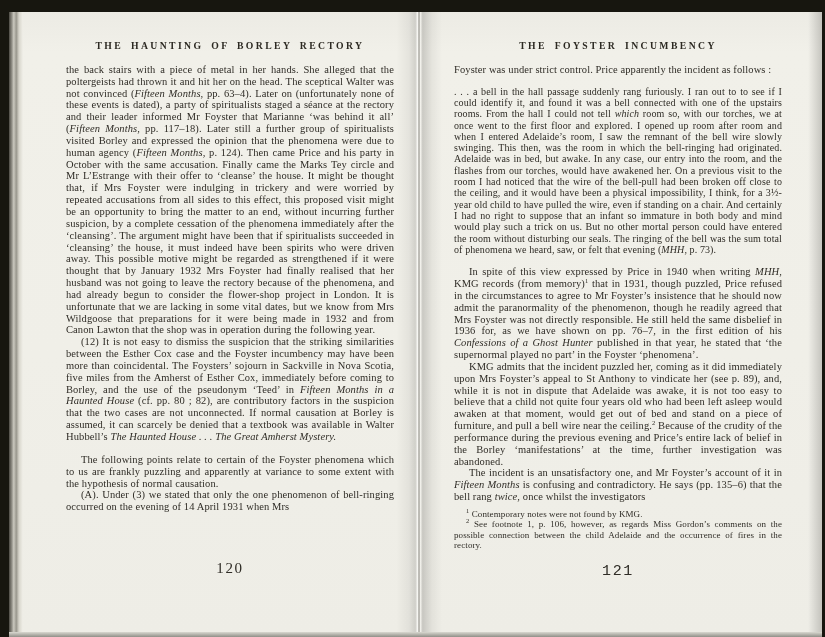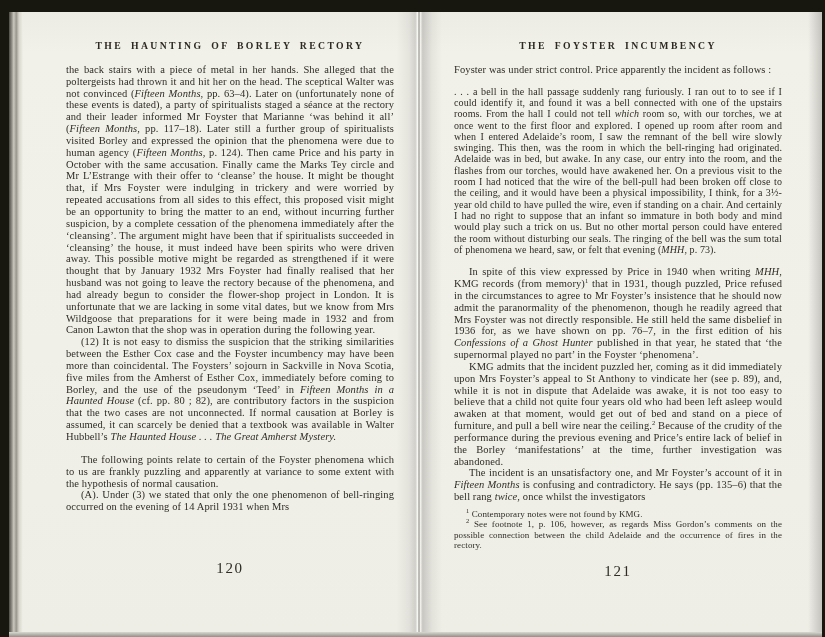--- a/index.html
+++ b/index.html
@@ -67,21 +67,21 @@
   .para.gap{margin-top:11px;}
   .para.quote{font-size:10px;line-height:11.3px;margin-top:10px;}
   sup{font-size:6.5px;line-height:0;vertical-align:super;}
   .footnotes{margin-top:6px;font-size:9px;line-height:10.4px;}
   .footnotes .para{text-indent:12px;}
   .folio{
     position:absolute;width:328px;text-align:center;
     font-size:15px;letter-spacing:1.6px;color:var(--ink);
   }
   .folio-left{left:66px;top:560px;}
-  .folio-right{left:454px;top:563px;}
+  .folio-right{left:454px;top:563px;font-family:Liberation Mono, monospace;}
 </style>
 </head>
 <body>
 
 <div class="scan">
   <div class="paper"></div>
   <div class="page-stack"></div>
   <div class="gutter"></div>
   <div class="right-shade"></div>
   <div class="bottom-edge"></div>

